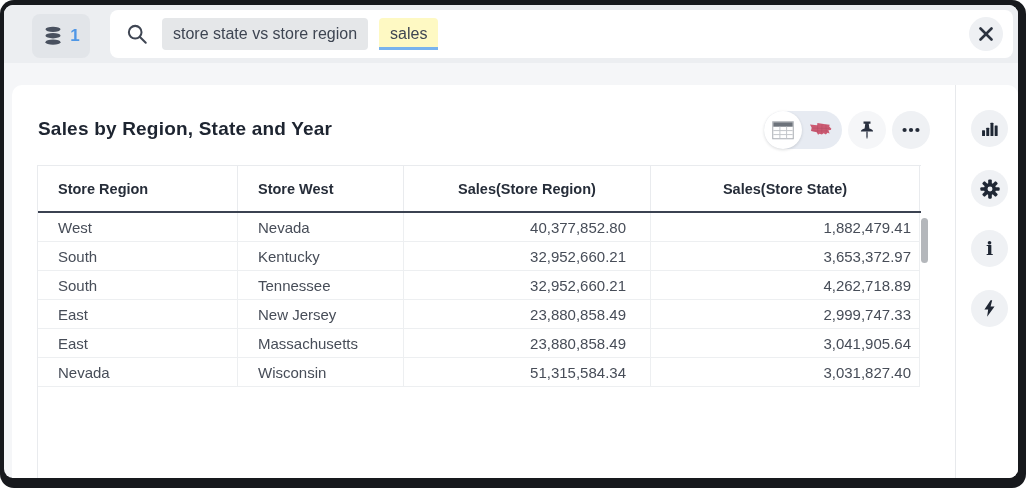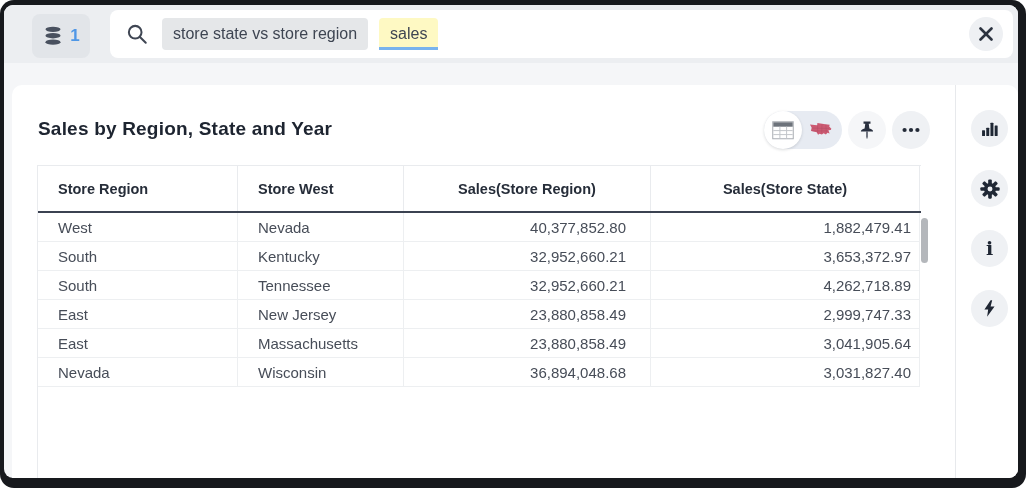--- a/index.html
+++ b/index.html
@@ -175,21 +175,21 @@
             </div>
             <div class="trow">
               <div class="td c0">East</div>
               <div class="td c1">Massachusetts</div>
               <div class="td c2">23,880,858.49</div>
               <div class="td c3">3,041,905.64</div>
             </div>
             <div class="trow">
               <div class="td c0">Nevada</div>
               <div class="td c1">Wisconsin</div>
-              <div class="td c2">36,894,048.68</div>
+              <div class="td c2">51,315,584.34</div>
               <div class="td c3">3,031,827.40</div>
             </div>
           </div>
       </div>
 
       <div class="scroll-thumb"></div>
 
       <div class="rail-divider"></div>
 
       <div class="side-rail">

